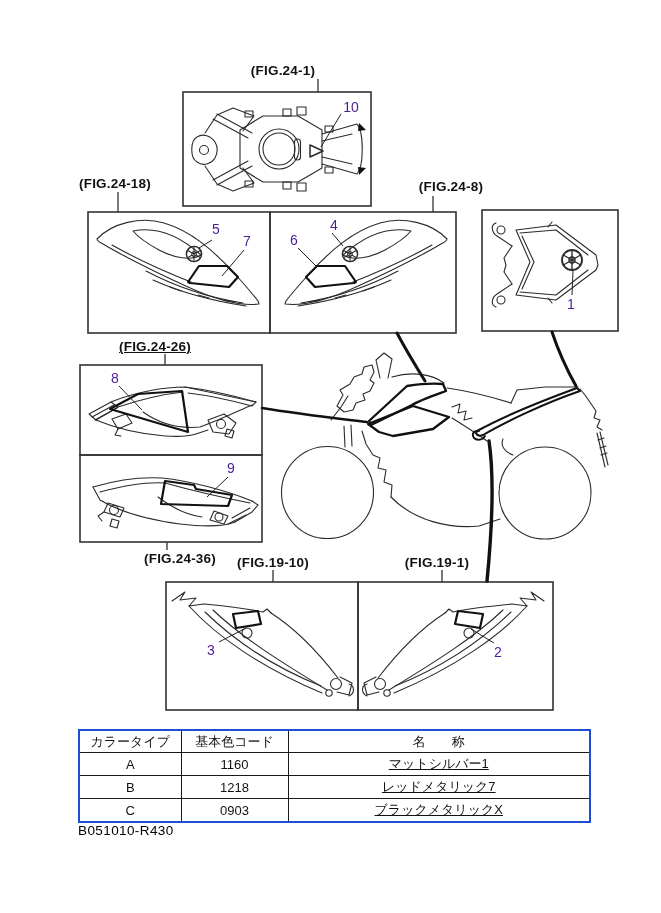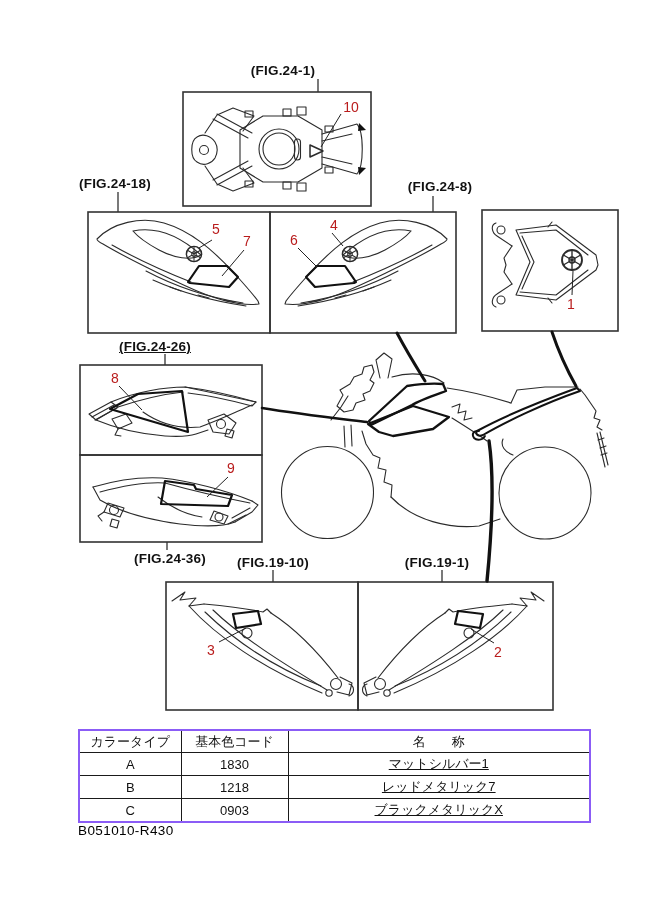--- a/index.html
+++ b/index.html
@@ -1,23 +1,23 @@
 <!DOCTYPE html>
 <html><head>
 <meta charset="utf-8">
 <style>
   html,body{margin:0;padding:0;background:#e8e8e8;}
   .page{position:relative;width:661px;height:913px;background:#ffffff;
         font-family:"Liberation Sans","DejaVu Sans",sans-serif;overflow:hidden;margin:0 auto;}
   .art{position:absolute;left:0;top:0;width:661px;height:913px;}
   .fig-label{position:absolute;transform:translateX(-50%);font-weight:bold;font-size:13.5px;
              color:#111;white-space:nowrap;letter-spacing:.2px;}
-  .callout{position:absolute;transform:translateX(-50%);font-size:14px;color:#b91c1c;line-height:14px;}
+  .callout{position:absolute;transform:translateX(-50%);font-size:14px;color:#4c1d95;line-height:14px;}
   .color-table{position:absolute;left:78px;top:729px;width:513px;border-collapse:collapse;
-               table-layout:fixed;font-size:13px;color:#111;background:#fff;border:2px solid #8b5cf6;}
+               table-layout:fixed;font-size:13px;color:#111;background:#fff;border:2px solid #1d4ed8;}
   .color-table th,.color-table td{border:1px solid #1a1a1a;padding:0;height:22px;text-align:center;
                font-weight:normal;overflow:hidden;white-space:nowrap;}
   .color-table th{height:21px;}
   .col-name{text-align:left;padding-left:9px;text-decoration:underline;}
   .doc-code{position:absolute;left:78px;top:823px;font-size:13.5px;color:#000000;letter-spacing:.4px;}
   
   .thin{fill:none;stroke:#2b2b2b;stroke-width:1.1;stroke-linejoin:round;stroke-linecap:round;}
   .thick{fill:none;stroke:#111;stroke-width:2.3;stroke-linejoin:round;stroke-linecap:round;}
   .box{fill:none;stroke:#333;stroke-width:1.6;}
   .tick{stroke:#333;stroke-width:1.3;}
@@ -200,23 +200,23 @@
     <path class="lead" d="M572,295 L573,271"></path>
     <path class="lead" d="M119,386 L142,410"></path>
     <path class="lead" d="M228,477 L207,497"></path>
     <path class="lead" d="M219,642 L246,628"></path>
     <path class="lead" d="M494,643 L471,629"></path>
   </g>
 </svg>
 
 <div class="fig-label" style="left:283px;top:63px;">(FIG.24-1)</div>
 <div class="fig-label" style="left:115px;top:176px;">(FIG.24-18)</div>
-<div class="fig-label" style="left:440px;top:179px;text-align:right;">(FIG.24-8)</div>
+<div class="fig-label" style="left:451px;top:179px;text-align:right;">(FIG.24-8)</div>
 <div class="fig-label" style="left:155px;top:339px;text-decoration:underline;">(FIG.24-26)</div>
-<div class="fig-label" style="left:170px;top:551px;">(FIG.24-36)</div>
+<div class="fig-label" style="left:180px;top:551px;">(FIG.24-36)</div>
 <div class="fig-label" style="left:273px;top:555px;">(FIG.19-10)</div>
 <div class="fig-label" style="left:437px;top:555px;">(FIG.19-1)</div>
 
 <div class="callout" style="left:351px;top:100px;">10</div>
 <div class="callout" style="left:216px;top:222px;">5</div>
 <div class="callout" style="left:247px;top:234px;">7</div>
 <div class="callout" style="left:294px;top:233px;">6</div>
 <div class="callout" style="left:334px;top:218px;">4</div>
 <div class="callout" style="left:571px;top:297px;">1</div>
 <div class="callout" style="left:115px;top:371px;">8</div>
@@ -233,21 +233,21 @@
   <thead>
     <tr>
       <th>カラータイプ</th>
       <th>基本色コード</th>
       <th>名　　称</th>
     </tr>
   </thead>
   <tbody>
     <tr>
       <td>A</td>
-      <td>1830</td>
+      <td>1160</td>
       <td class="col-name">マットシルバー1</td>
     </tr>
     <tr>
       <td>B</td>
       <td>1218</td>
       <td class="col-name">レッドメタリック7</td>
     </tr>
     <tr>
       <td>C</td>
       <td>0903</td>

